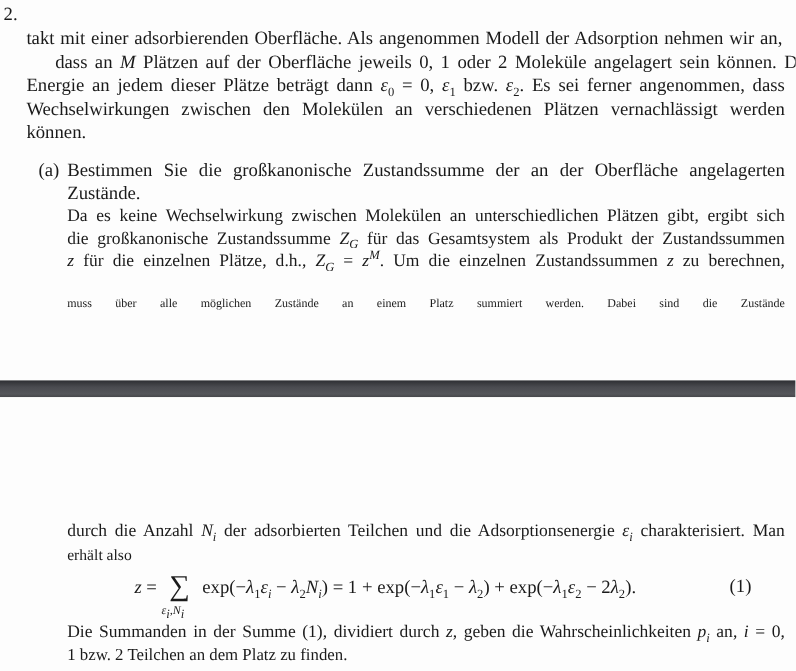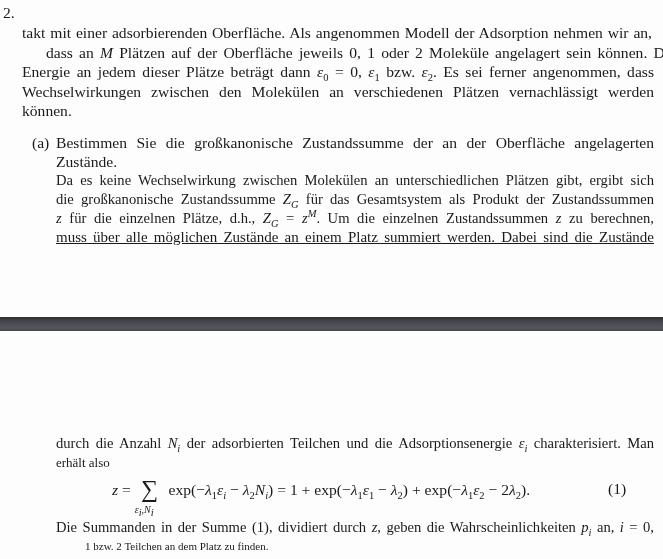--- a/index.html
+++ b/index.html
@@ -51,30 +51,30 @@
   <div class="line just" style="left:22px; top:82px; width:632px;">Wechselwirkungen zwischen den Molekülen an verschiedenen Plätzen vernachlässigt werden</div>
   <div class="line" style="left:22px; top:101px;">können.</div>
 
   <span class="num" style="left:32px; top:133px;">(a)</span>
   <div class="line just" style="left:56px; top:133px; width:598px;">Bestimmen Sie die großkanonische Zustandssumme der an der Oberfläche angelagerten</div>
   <div class="line" style="left:56px; top:152px;">Zustände.</div>
 
   <div class="line just" style="left:56px; top:171px; width:598px; font-size:14.6px;">Da es keine Wechselwirkung zwischen Molekülen an unterschiedlichen Plätzen gibt, ergibt sich</div>
   <div class="line just" style="left:56px; top:190px; width:598px; font-size:14.6px;font-family:Liberation Serif, serif;">die großkanonische Zustandssumme <span class="m">Z</span><sub class="m">G</sub> für das Gesamtsystem als Produkt der Zustandssummen</div>
   <div class="line just" style="left:56px; top:209px; width:598px; font-size:14.6px;"><span class="m">z</span> für die einzelnen Plätze, d.h., <span class="m">Z</span><sub class="m">G</sub> = <span class="m">z</span><sup class="m">M</sup>. Um die einzelnen Zustandssummen <span class="m">z</span> zu berechnen,</div>
-  <div class="line just" style="left:56px; top:228px; width:598px; font-size:15px;text-decoration:underline;">muss über alle möglichen Zustände an einem Platz summiert werden. Dabei sind die Zustände</div>
+  <div class="line just" style="left:56px; top:244px; width:598px; font-size:10px;">muss über alle möglichen Zustände an einem Platz summiert werden. Dabei sind die Zustände</div>
 </div>
 
 <div class="separator"></div>
 
 <div class="page-bottom"></div>
 
 <div class="line just" style="left:56px; top:434px; width:598px; font-size:14.6px;">durch die Anzahl <span class="m">N</span><sub class="m">i</sub> der adsorbierten Teilchen und die Adsorptionsenergie <span class="m">ε</span><sub class="m">i</sub> charakterisiert. Man</div>
 <div class="line" style="left:56px; top:453px; font-size:13px;">erhält also</div>
 
 <div class="eq">
   <span class="m">z</span> = <span class="sum-wrap"><span class="sum-sym">∑</span><span class="sum-under">ε<sub>i</sub>,N<sub>i</sub></span></span>
   exp(−<span class="m">λ</span><sub>1</sub><span class="m">ε</span><sub class="m">i</sub> − <span class="m">λ</span><sub>2</sub><span class="m">N</span><sub class="m">i</sub>) = 1 + exp(−<span class="m">λ</span><sub>1</sub><span class="m">ε</span><sub>1</sub> − <span class="m">λ</span><sub>2</sub>) + exp(−<span class="m">λ</span><sub>1</sub><span class="m">ε</span><sub>2</sub> − 2<span class="m">λ</span><sub>2</sub>).
 </div>
 <span class="eqnum">(1)</span>
 
 <div class="line just" style="left:56px; top:518px; width:598px; font-size:14.6px;">Die Summanden in der Summe (1), dividiert durch <span class="m">z</span>, geben die Wahrscheinlichkeiten <span class="m">p</span><sub class="m">i</sub> an, <span class="m">i</span> = 0,</div>
-<div class="line" style="left:56px; top:537px; font-size:11px;margin-left:29px;">1 bzw. 2 Teilchen an dem Platz zu finden.</div>
+<div class="line" style="left:56px; top:537px; font-size:14px;">1 bzw. 2 Teilchen an dem Platz zu finden.</div>
 
 </body></html>

